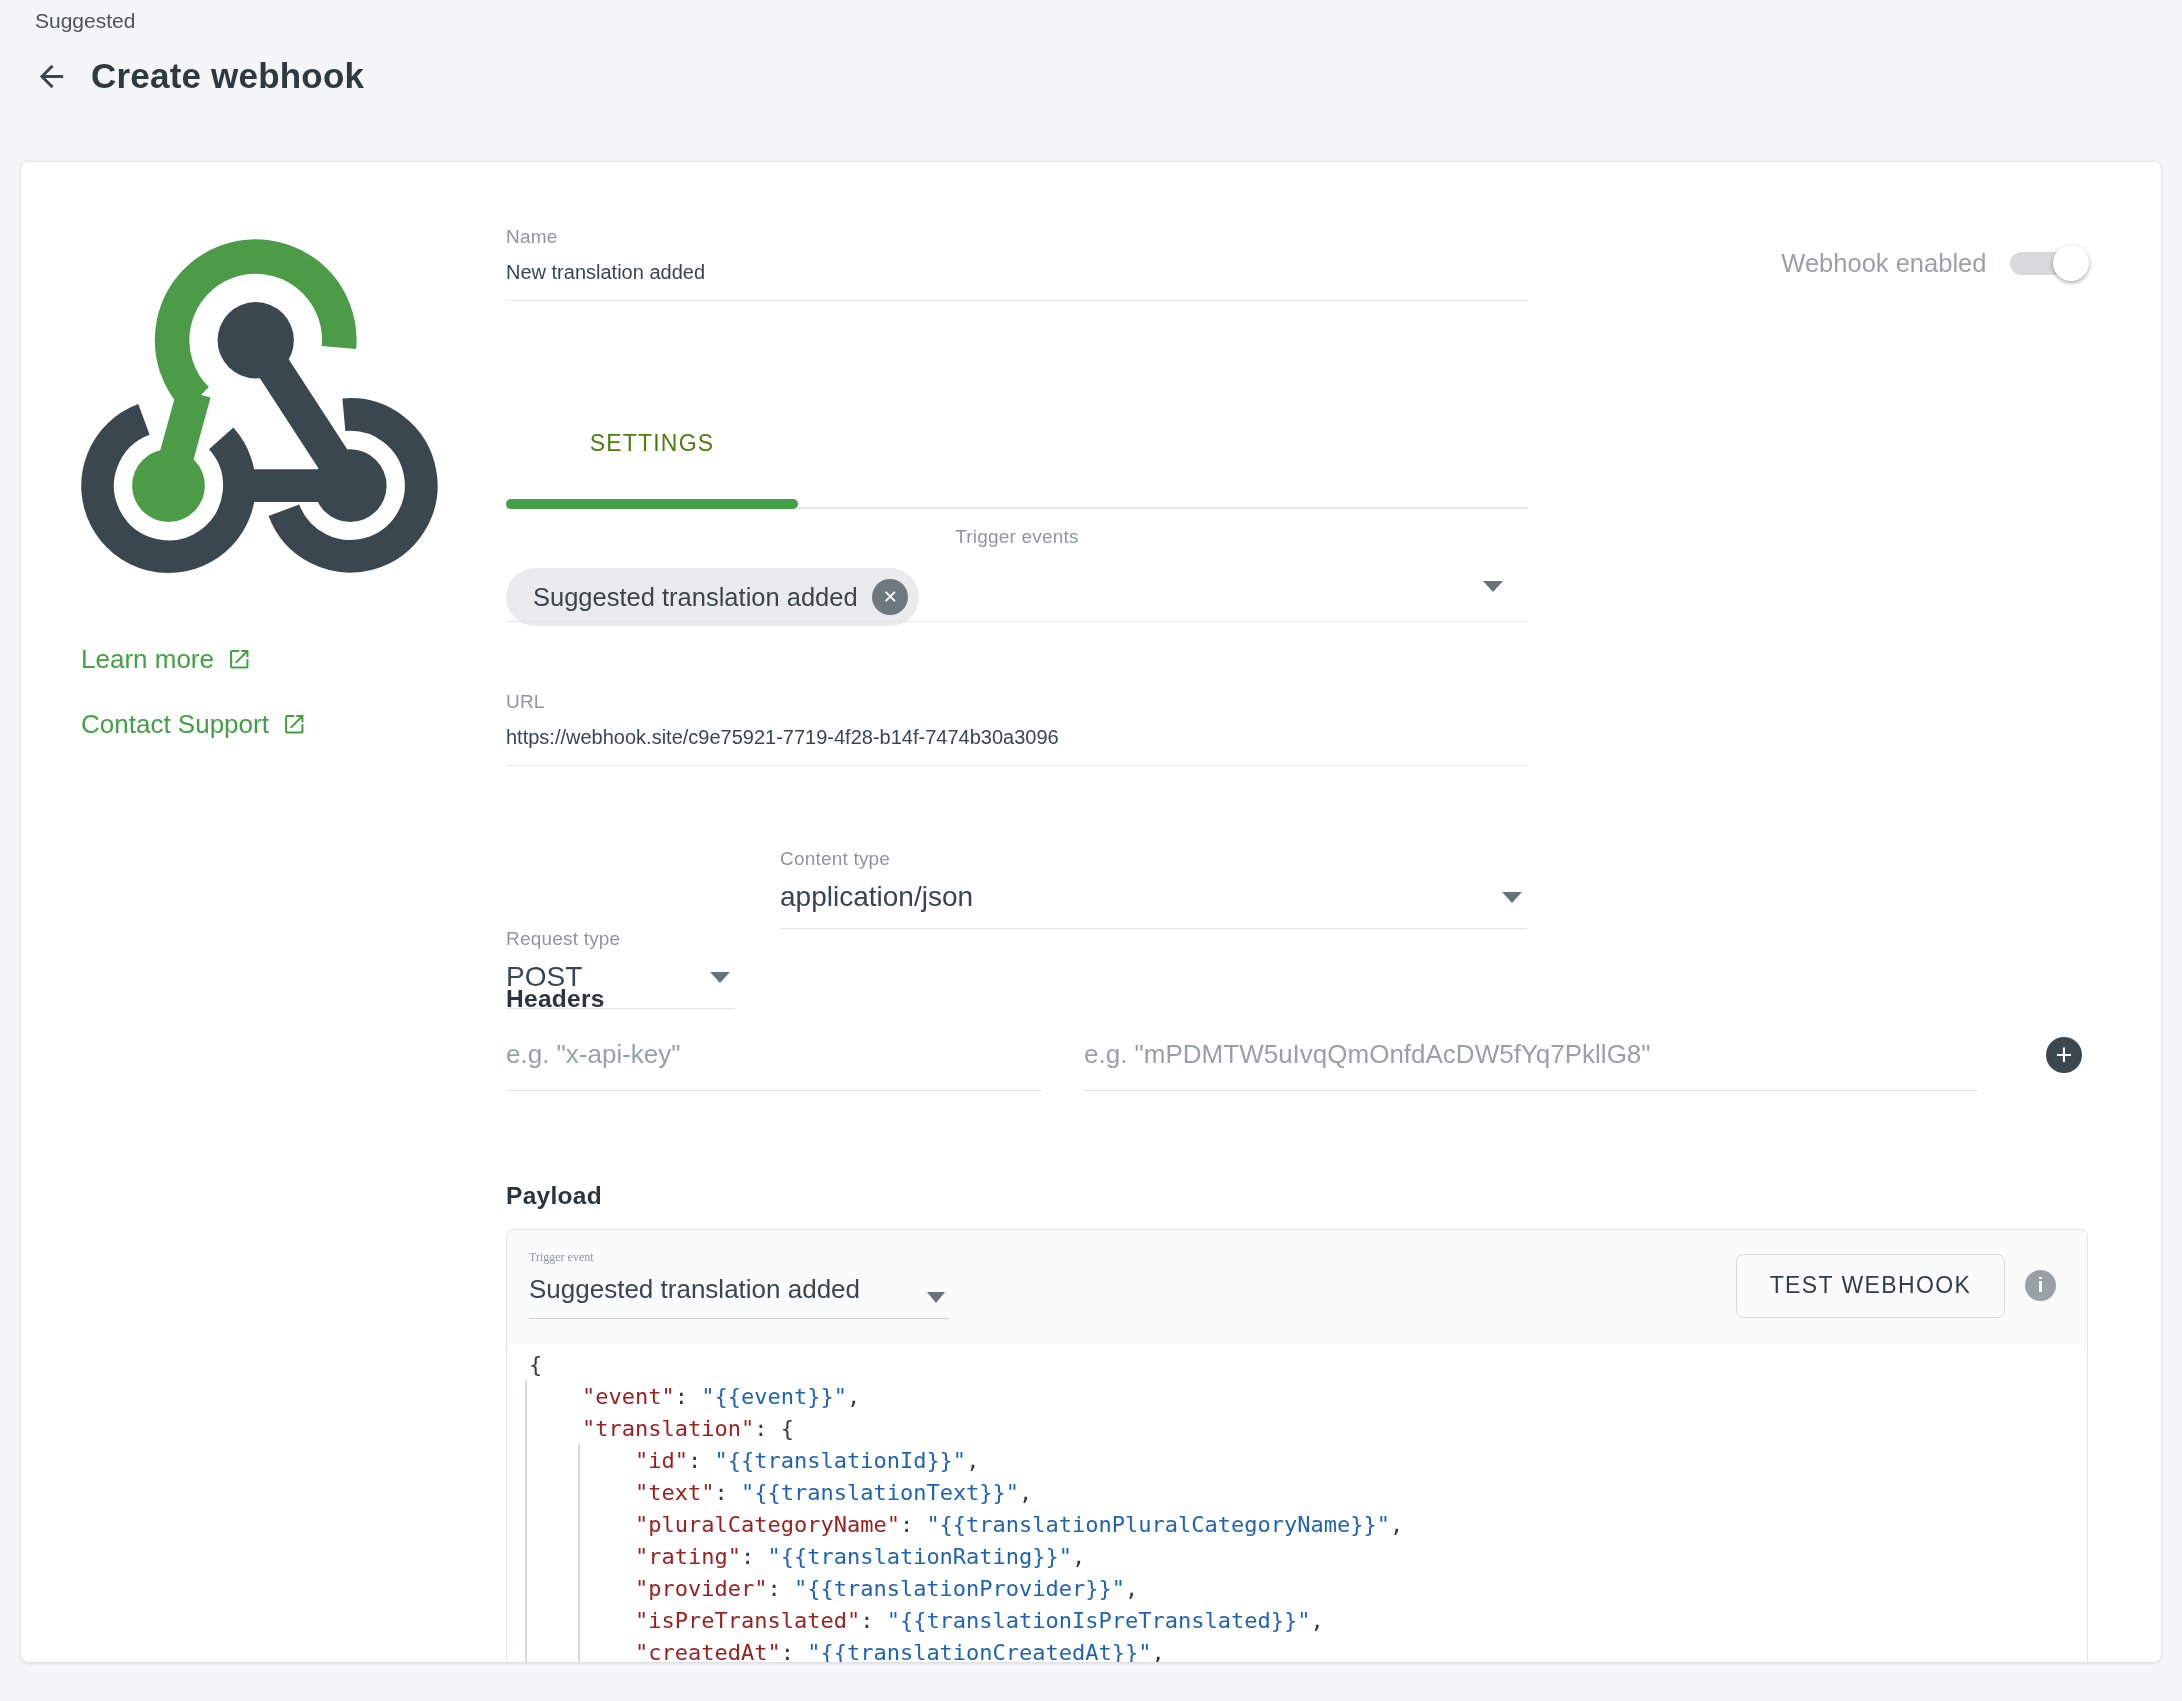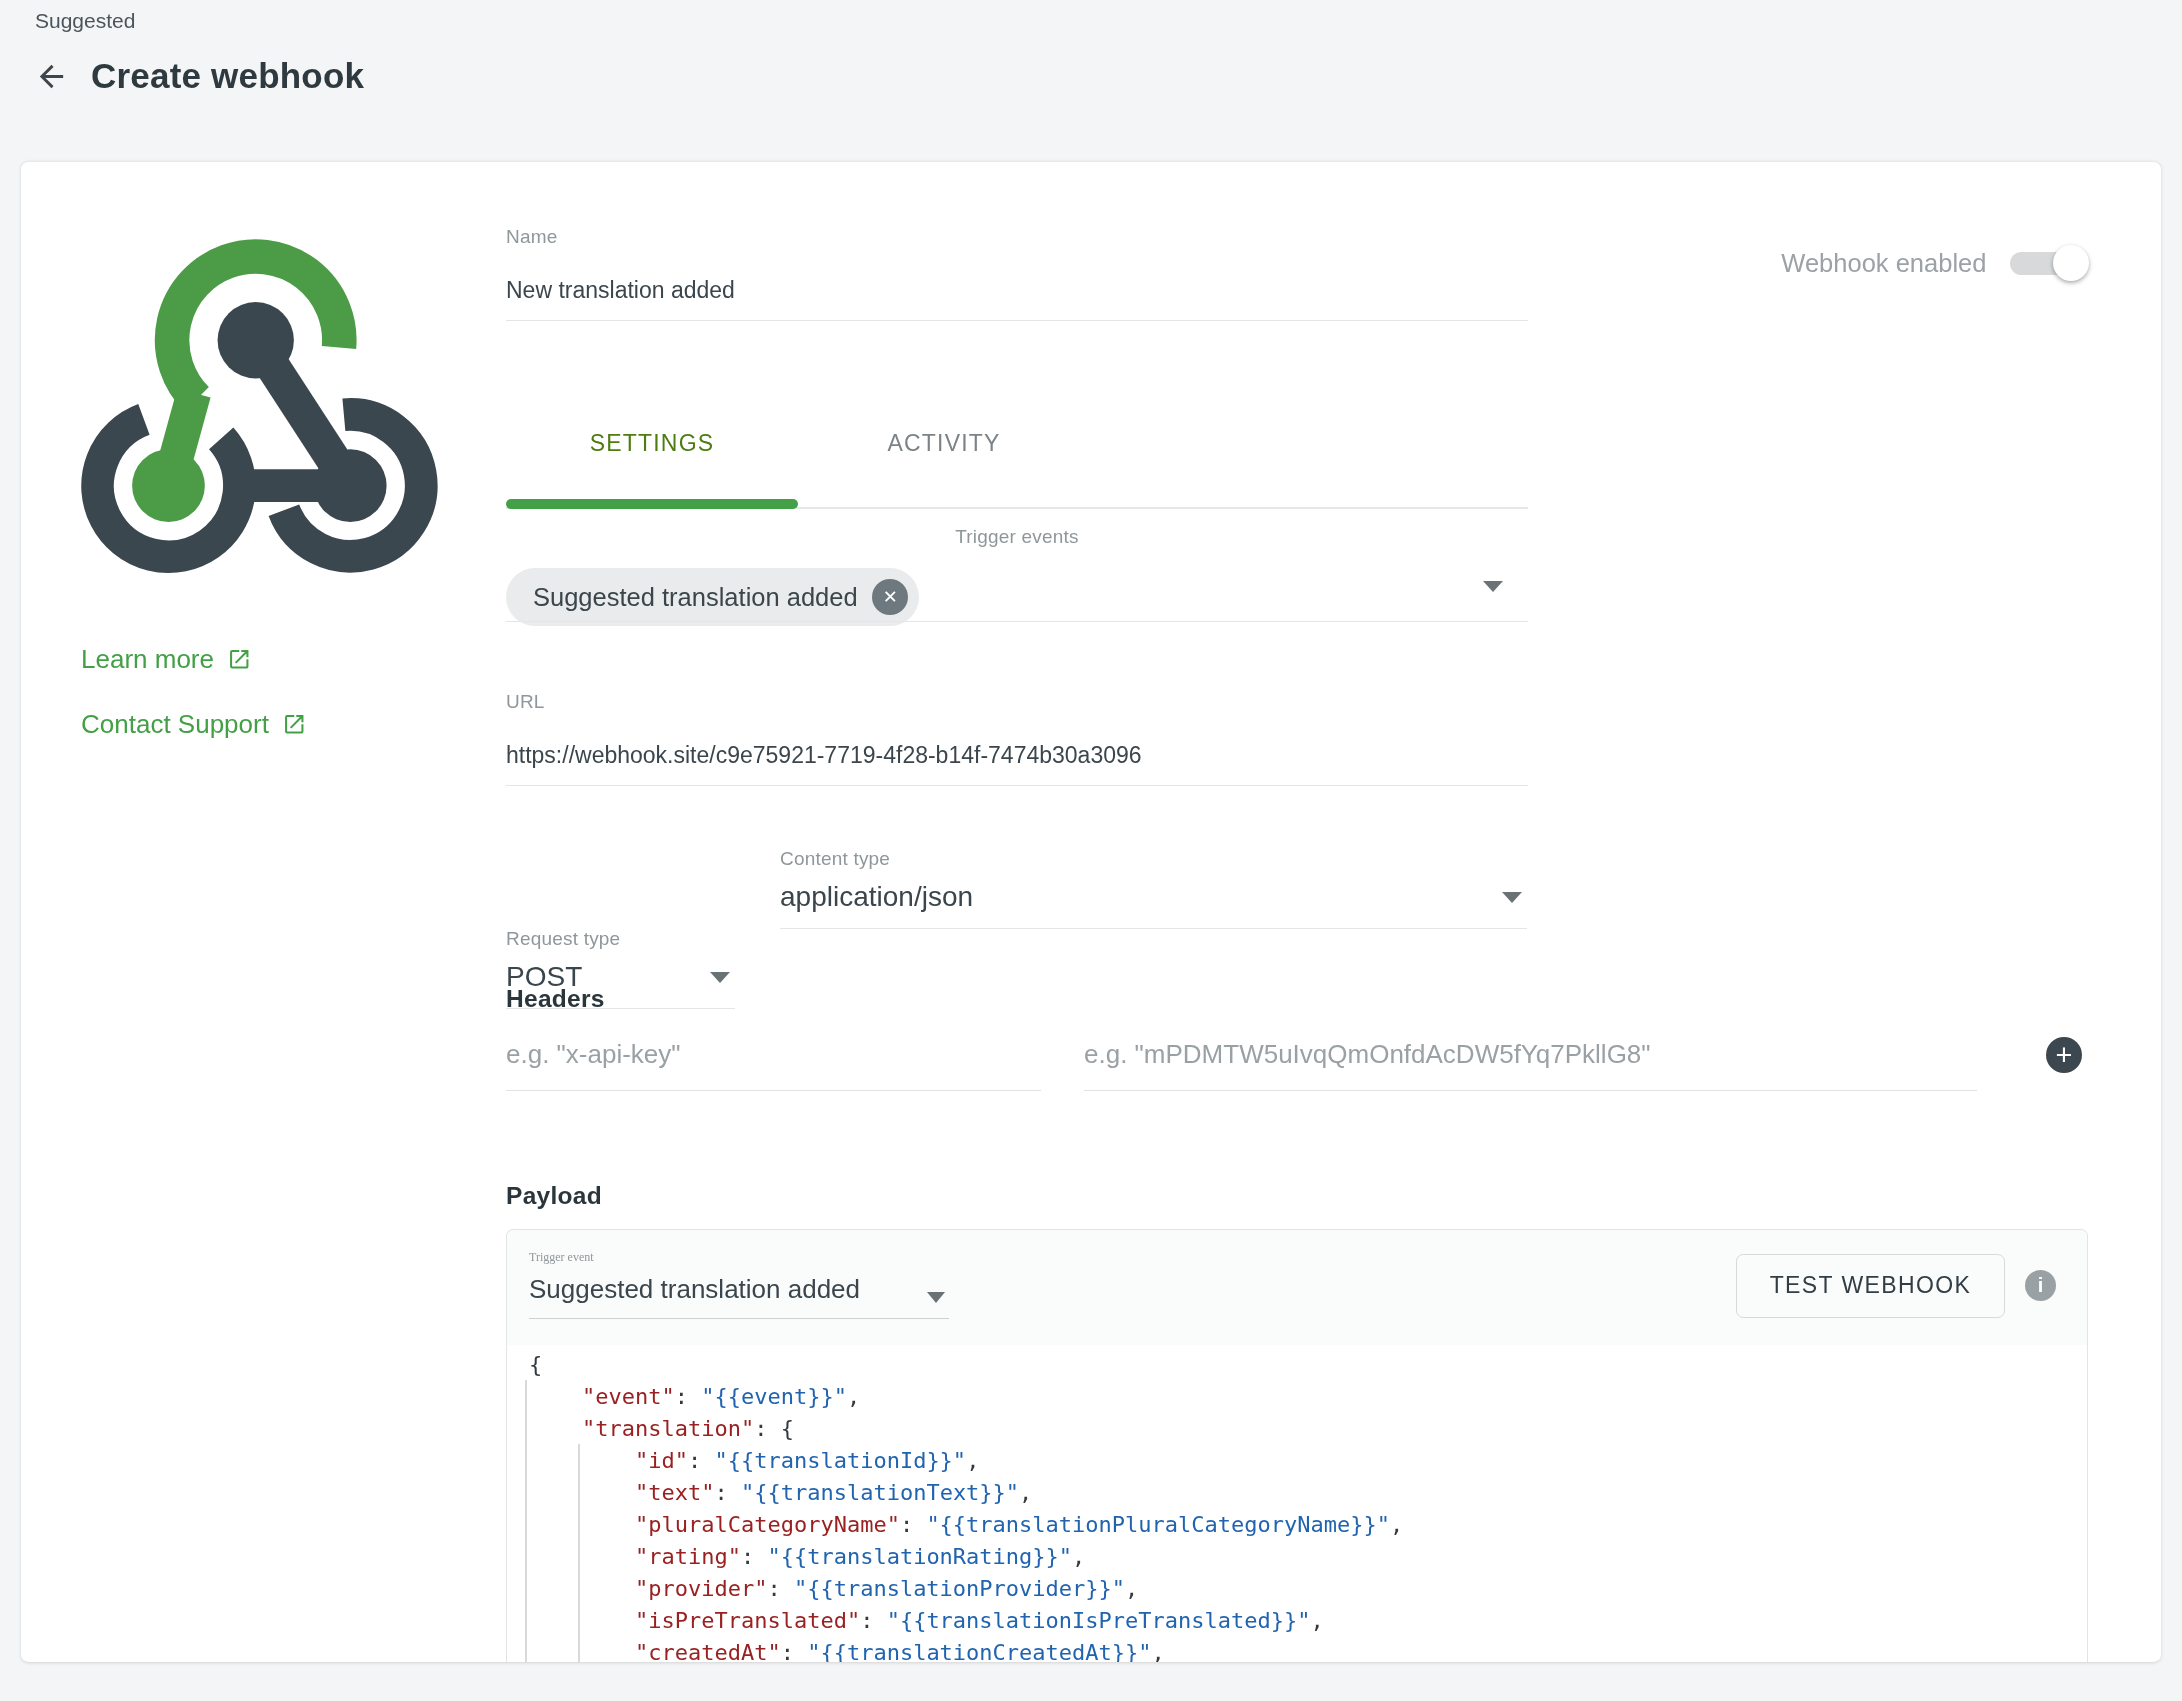--- a/index.html
+++ b/index.html
@@ -25,22 +25,22 @@
   .side-link {
     position:absolute; left:60px; display:flex; align-items:center; gap:12.7px;
     color:#43a047; font-size:26px; cursor:pointer;
   }
   .side-link svg { display:block; }
   
   .field { position:absolute; }
   .field-label { font-size:19px; color:#8f979b; letter-spacing:0.2px; }
   .field-input {
     display:block; width:100%; border:none; outline:none; background:transparent;
-    font-family:"Liberation Sans", sans-serif; font-size:23px; color:#3b464c;
-    margin-top:23px; padding:5.5px 0 16.4px 0; border-bottom:0.9px solid #e3e5e6;
+    font-family:"Liberation Sans", sans-serif; font-size:20px; color:#3b464c;
+    margin-top:7px; padding:5.5px 0 16.4px 0; border-bottom:0.9px solid #e3e5e6;
   }
   .field-input::placeholder { color:#9aa1a5; opacity:1; }
   
   .toggle-row { position:absolute; right:76px; top:87px; display:flex; align-items:center; gap:23.6px; }
   .toggle-label { font-size:25.5px; color:#9ba1a5; }
   .toggle { position:relative; width:75px; height:23.6px; border-radius:11.8px; background:#d7d9da; cursor:pointer; }
   .toggle-thumb {
     position:absolute; right:-3.6px; top:-6.4px; width:36px; height:36px; border-radius:50%;
     background:#fff; box-shadow:0 1.8px 4.5px rgba(0,0,0,.35);
   }
@@ -181,21 +181,20 @@
 
     <div class="toggle-row">
       <div class="toggle-label">Webhook enabled</div>
       <div class="toggle">
         <div class="toggle-thumb"></div>
       </div>
     </div>
 
     <div class="tabs">
       <div class="tab active">SETTINGS</div>
-      <div class="tab inactive">ACTIVITY</div>
     </div>
     <div class="tab-baseline"></div>
     <div class="tab-indicator"></div>
 
     <div class="trigger-events">
       <div class="field-label">Trigger events</div>
       <div class="chip-row">
         <div class="chip">
           <span>Suggested translation added</span>
           <span class="chip-x">✕</span>

